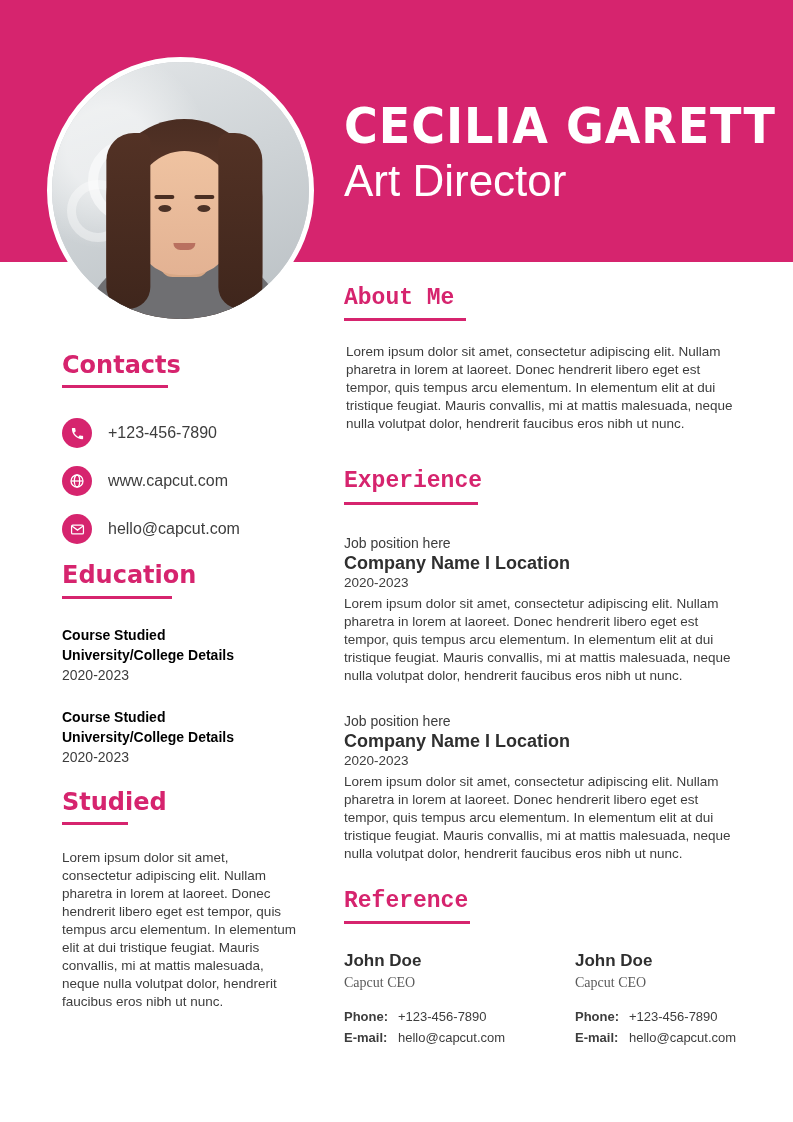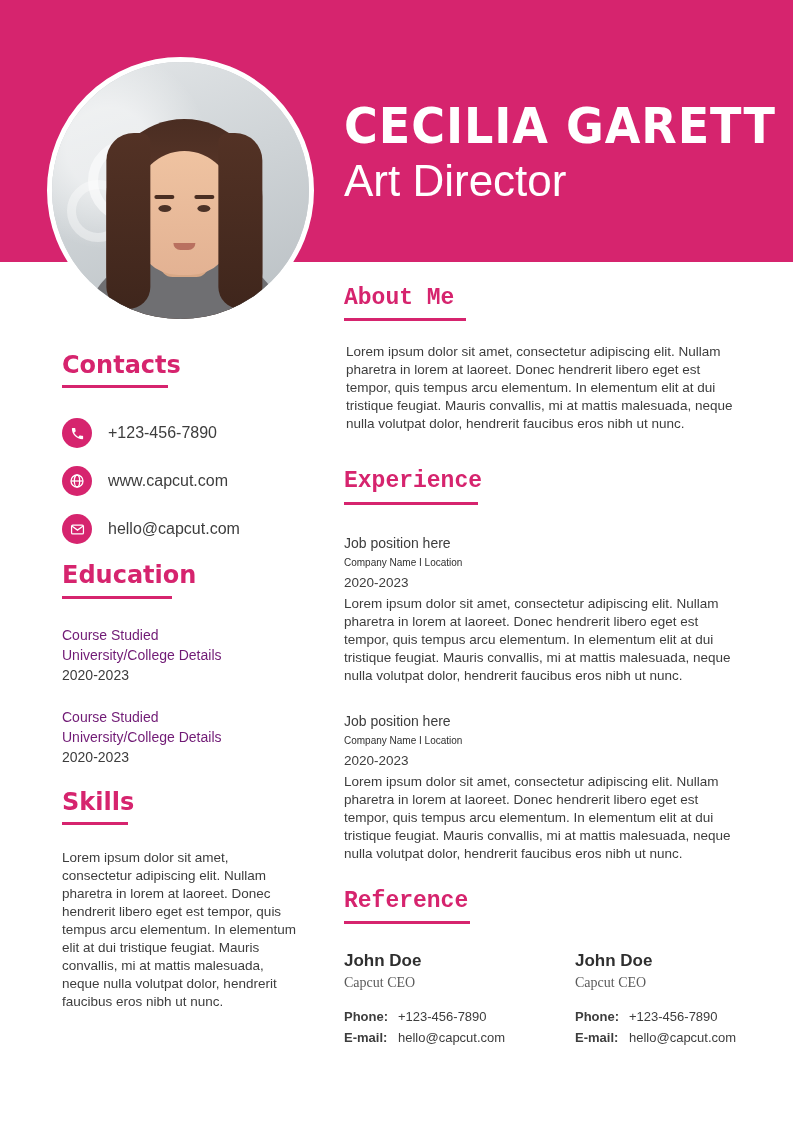--- a/index.html
+++ b/index.html
@@ -241,22 +241,22 @@
     line-height: 21px;
     color: #3d3d3d;
     padding-top: 4px;
   }
 
   
   .edu-block { margin-top: 26px; }
   .edu-item { margin-bottom: 22px; }
   .edu-line-1, .edu-line-2 {
     font-size: 14px;
-    font-weight: normal;
-    color: #701a75;
+    font-weight: bold;
+    color: #000000;
     line-height: 20px;
   }
   .edu-date {
     font-size: 14px;
     color: #3d3d3d;
     line-height: 20px;
   }
 
   
   .skills-body {
@@ -275,22 +275,22 @@
     color: #3d3d3d;
   }
   .exp-block { margin-top: 28px; }
   .exp-item { margin-bottom: 26px; }
   .exp-position {
     font-size: 14px;
     color: #3d3d3d;
     line-height: 20px;
   }
   .exp-company {
-    font-size: 10px;
-    font-weight: normal;
+    font-size: 18px;
+    font-weight: bold;
     color: #2f2f2f;
     line-height: 20px;
   }
   .exp-date {
     font-size: 13.5px;
     color: #3d3d3d;
     line-height: 20px;
   }
   .exp-desc {
     margin-top: 2px;
@@ -409,21 +409,21 @@
       </div>
       <div class="edu-item">
         <div class="edu-line-1">Course Studied</div>
         <div class="edu-line-2">University/College Details</div>
         <div class="edu-date">2020-2023</div>
       </div>
     </div>
   </div>
 
   <div style="margin-top:10px;">
-    <div class="sec-head left">Skills</div>
+    <div class="sec-head left">Studied</div>
     <div class="rule left skills"></div>
     <div class="skills-body">Lorem ipsum dolor sit amet, consectetur adipiscing elit. Nullam pharetra in lorem at laoreet. Donec hendrerit libero eget est tempor, quis tempus arcu elementum. In elementum elit at dui tristique feugiat. Mauris convallis, mi at mattis malesuada, neque nulla volutpat dolor, hendrerit faucibus eros nibh ut nunc.</div>
   </div>
 
 </div>
 
 <div class="right-col">
 
   <div>
     <div class="sec-head right">About Me</div>

